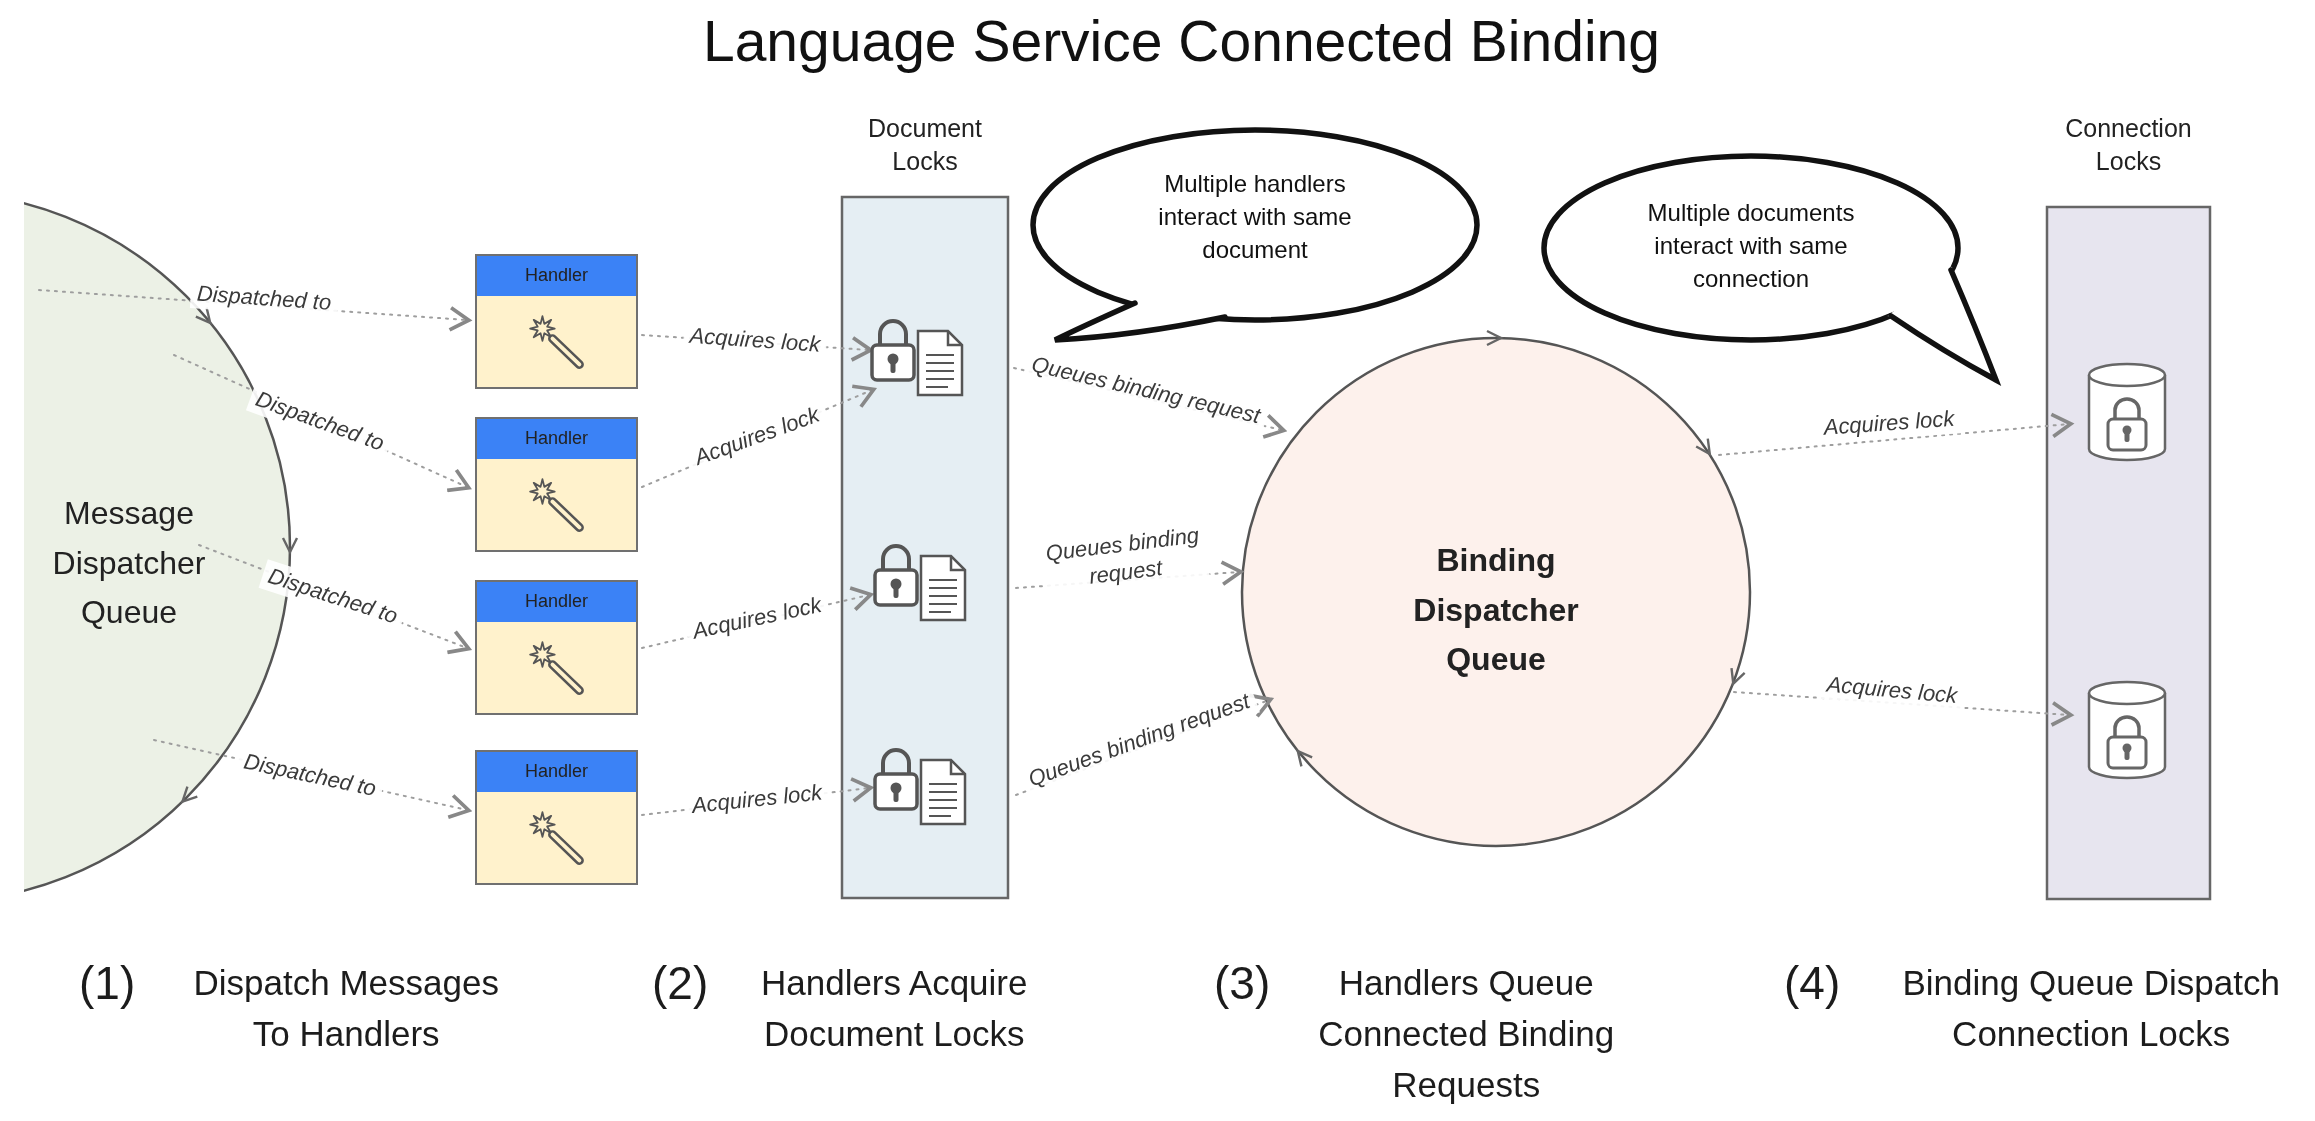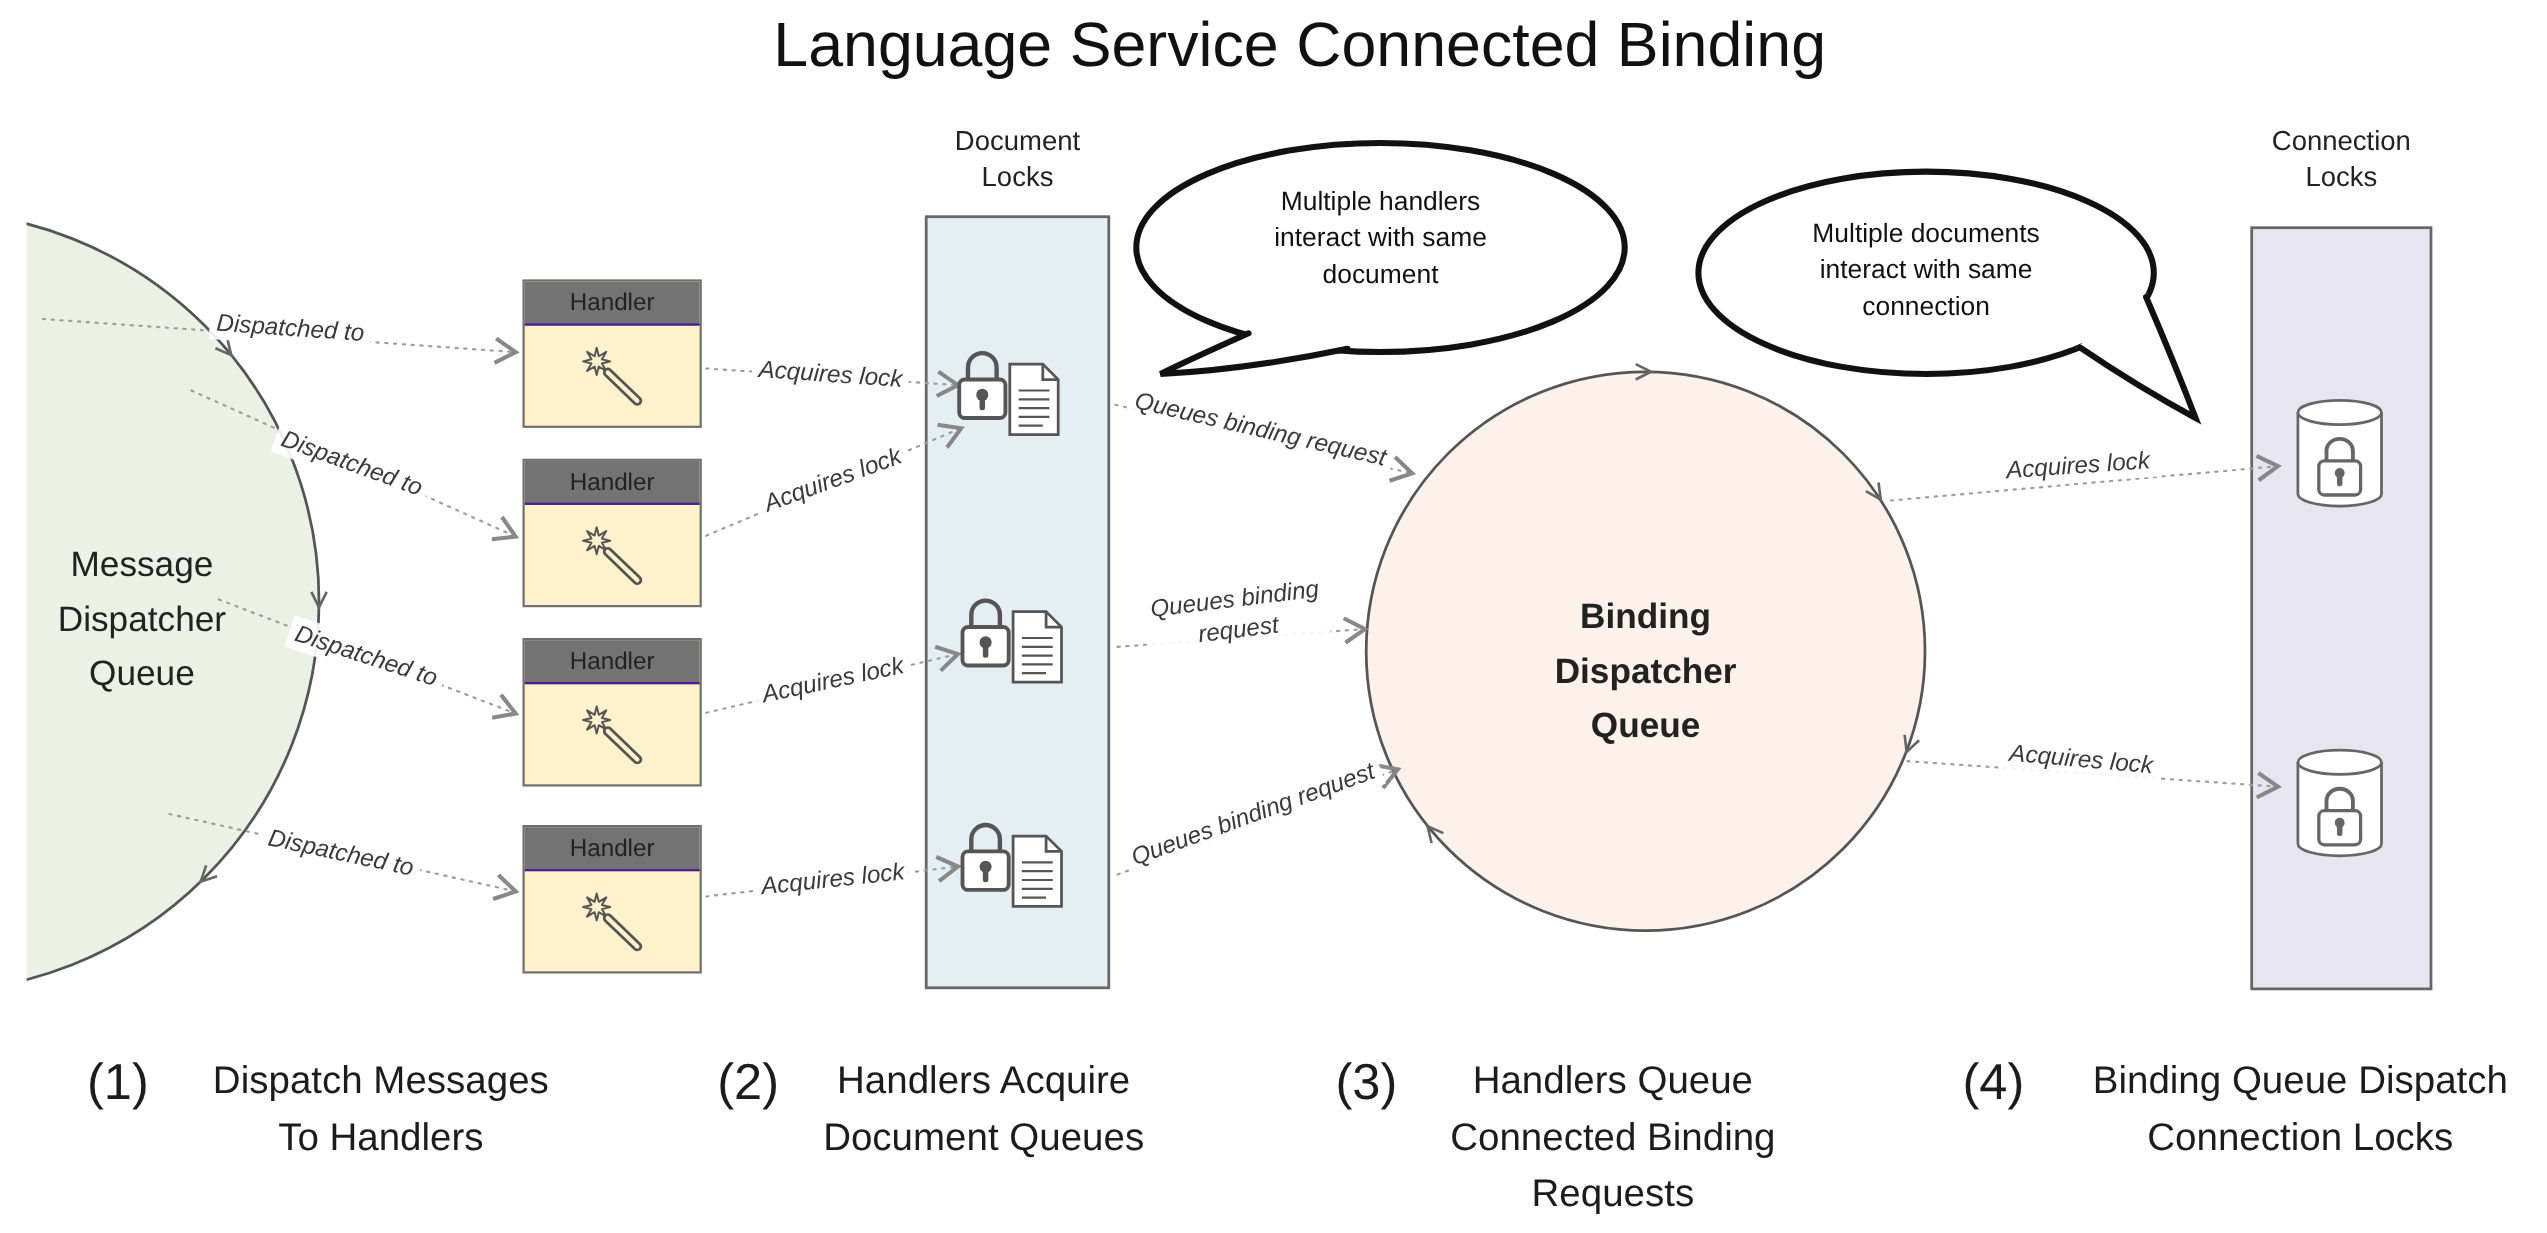--- a/index.html
+++ b/index.html
@@ -7,22 +7,22 @@
           font-family:"Liberation Sans",sans-serif;color:#1c1c1c;margin-left:24px;}
   .layer{position:absolute;left:0;top:0;}
   .title{position:absolute;left:0;right:0;top:8px;text-align:center;font-size:57px;color:#111;}
   .pre{white-space:pre-line;}
   .shape-label{position:absolute;text-align:center;font-size:32px;line-height:1.55;color:#222;}
   .panel-title{position:absolute;text-align:center;font-size:25px;line-height:1.3;color:#222;}
   .edge-label{position:absolute;font-style:italic;font-size:22px;color:#3a3a3a;
               background:rgba(255,255,255,0.9);padding:1px 6px;text-align:center;line-height:1.25;
               transform-origin:center;}
   .handler{position:absolute;width:163px;border:2px solid #707070;background:#fff2cc;box-sizing:border-box;}
-  .handler-header{height:38px;background:#737373;border-bottom:2px solid #4c1d95;
-                  display:flex;align-items:center;justify-content:center;font-size:22px;color:#222;}
+  .handler-header{height:38px;background:#3b82f6;border-bottom:2px solid #3b82f6;
+                  display:flex;align-items:center;justify-content:center;font-size:18px;color:#222;}
   .handler-body{height:91px;display:flex;align-items:center;justify-content:center;}
   .bubble-text{position:absolute;text-align:center;font-size:24px;line-height:1.38;color:#111;}
   .caption{position:absolute;display:flex;align-items:flex-start;}
   .cap-num{font-size:46px;color:#1c1c1c;margin-right:16px;line-height:1.2;margin-top:-2px;}
   .cap-text{font-size:35px;color:#1c1c1c;text-align:center;line-height:1.45;}
 </style>
 </head>
 <body>
 
 <div class="canvas">
@@ -202,21 +202,21 @@
 connection</div>
 
   <div class="caption" style="left:55px;top:958px;">
     <div class="cap-num">(1)</div>
     <div class="cap-text pre" style="width:390px;">Dispatch Messages
 To Handlers</div>
   </div>
   <div class="caption" style="left:628px;top:958px;">
     <div class="cap-num">(2)</div>
     <div class="cap-text pre" style="width:340px;">Handlers Acquire
-Document Queues</div>
+Document Locks</div>
   </div>
   <div class="caption" style="left:1190px;top:958px;">
     <div class="cap-num">(3)</div>
     <div class="cap-text pre" style="width:360px;">Handlers Queue
 Connected Binding
 Requests</div>
   </div>
   <div class="caption" style="left:1760px;top:958px;">
     <div class="cap-num">(4)</div>
     <div class="cap-text pre" style="width:470px;">Binding Queue Dispatch

